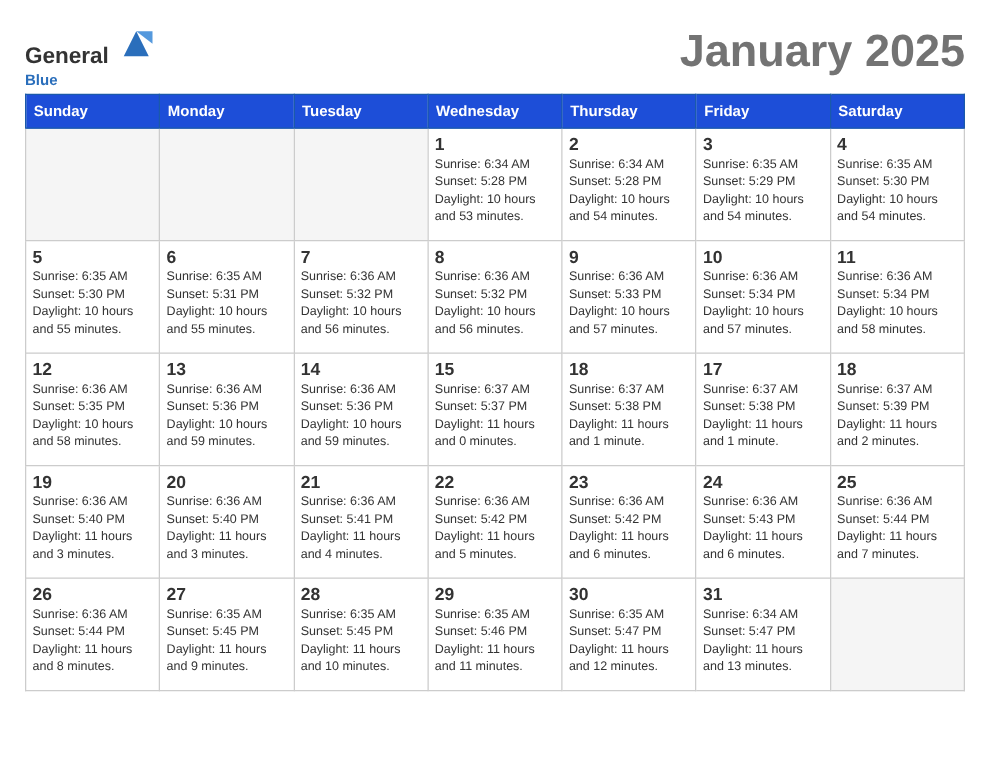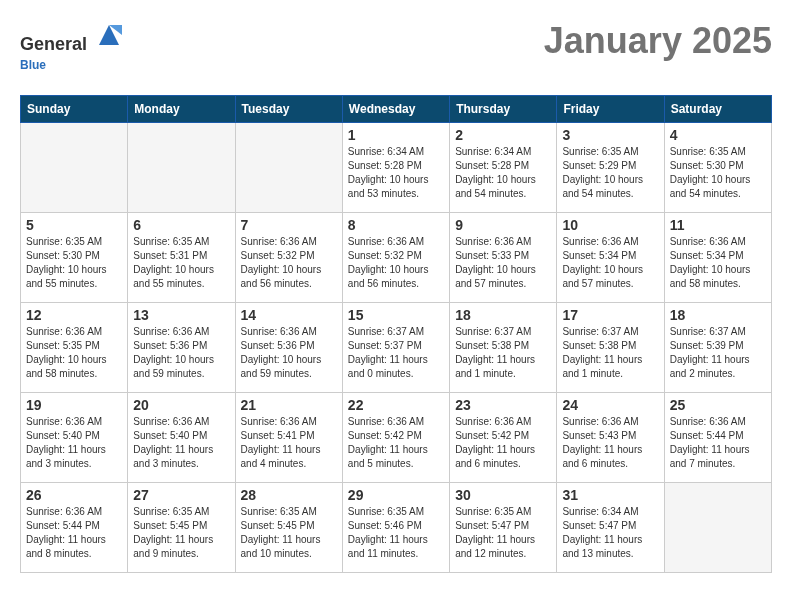--- a/index.html
+++ b/index.html
@@ -7,21 +7,21 @@
       font-family: Arial, sans-serif;
       background: #fff;
       width: 792px;
       min-height: 612px;
       padding: 20px;
     }
     .header {
       display: flex;
       justify-content: space-between;
       align-items: flex-start;
-      margin-bottom: 22px;
+      margin-bottom: 2px;
     }
     .logo {
       display: flex;
       align-items: center;
     }
     .logo-text-general {
       font-size: 18px;
       font-weight: bold;
       color: #333;
     }
@@ -46,21 +46,21 @@
     .calendar-subtitle {
       font-size: 16px;
       color: #555;
     }
     table {
       width: 100%;
       border-collapse: collapse;
       font-size: 11px;
     }
     .day-header {
-      background-color: #0c4a6e;
+      background-color: #1d4ed8;
       color: white;
       text-align: left;
       padding: 6px 6px;
       font-weight: bold;
       font-size: 12px;
       border: 1px solid #1a5aaa;
     }
     .day-cell {
       border: 1px solid #ccc;
       vertical-align: top;

